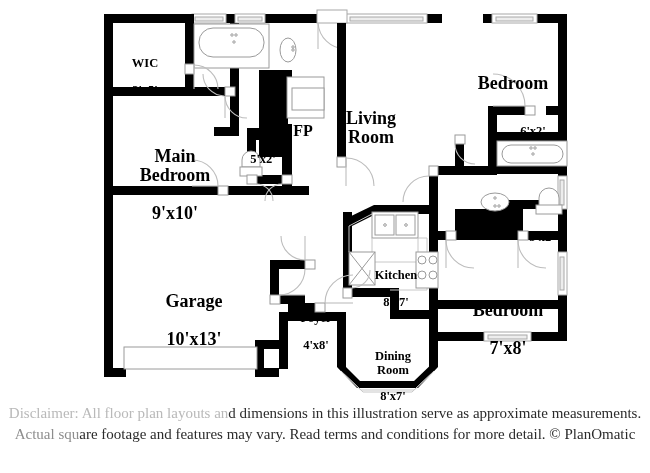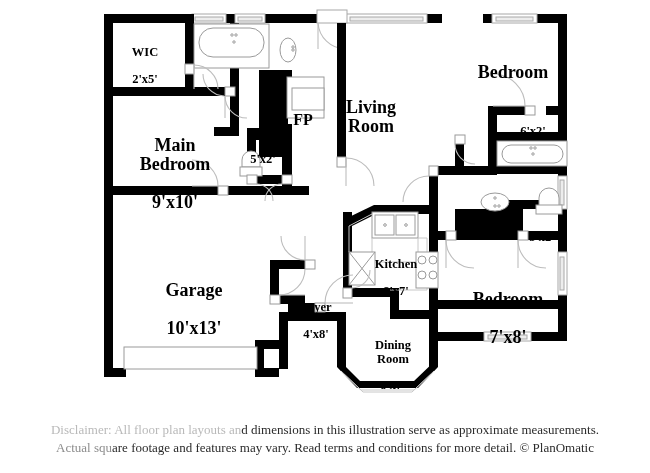--- a/index.html
+++ b/index.html
@@ -32,34 +32,34 @@
     position: absolute;
     text-align: center;
     font-family: "Liberation Serif", "DejaVu Serif", serif;
     font-weight: bold;
     color: #000000;
     line-height: 1.06;
     white-space: pre-line;
     letter-spacing: 0px;
     pointer-events: none;
   }
-  .rl-name { display: block; }
+  .rl-name { display: block; margin-top: 11px; }
   .rl-dim  { display: block; }
   .sz-lg { font-size: 18px; }
   .sz-md { font-size: 12.5px; }
   .sz-sm { font-size: 16px; }
 
   #disclaimer {
     position: absolute;
     left: 0;
-    top: 421px;
+    top: 403px;
     width: 650px;
     text-align: center;
     font-family: "Liberation Serif", "DejaVu Serif", serif;
-    font-size: 13px;
+    font-size: 15px;
     line-height: 1.42;
     color: #2b2b2b;
   }
   #disclaimer .line1 { display: block; }
   #disclaimer .line2 { display: block; }
   
   #disclaimer .faded { color: #b9b9b9; }
   #disclaimer .semi  { color: #8d8d8d; }
 </style>
 </head>

